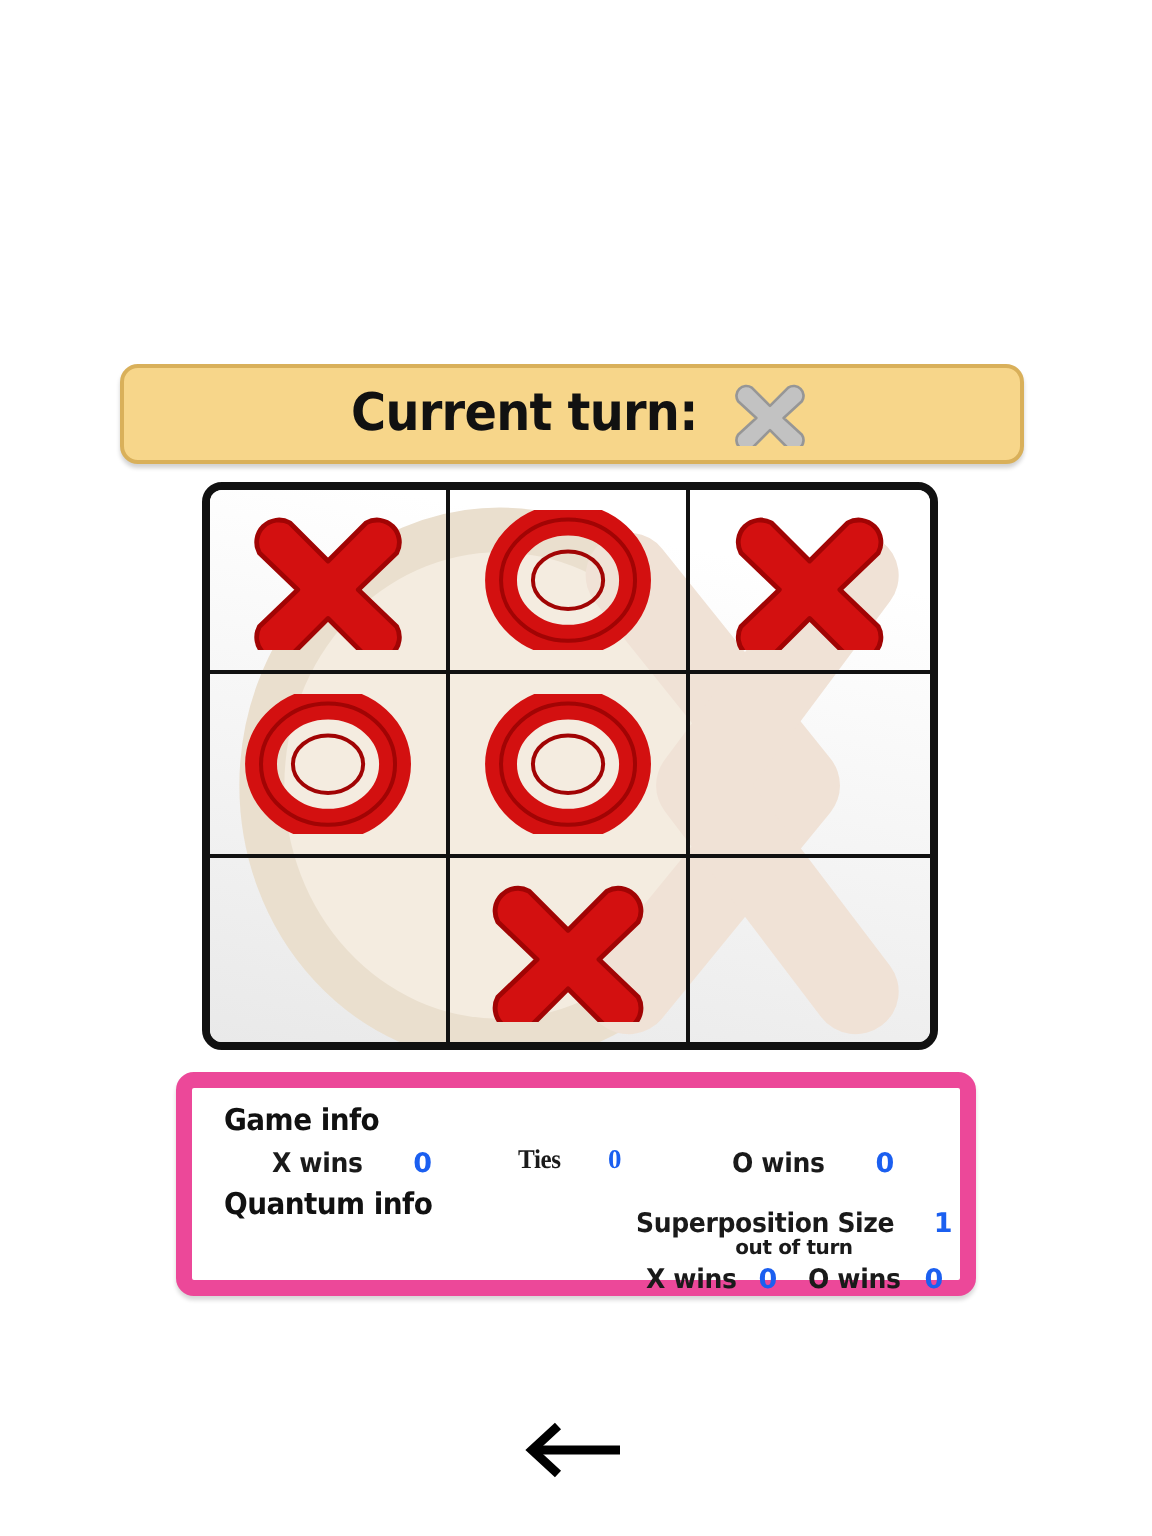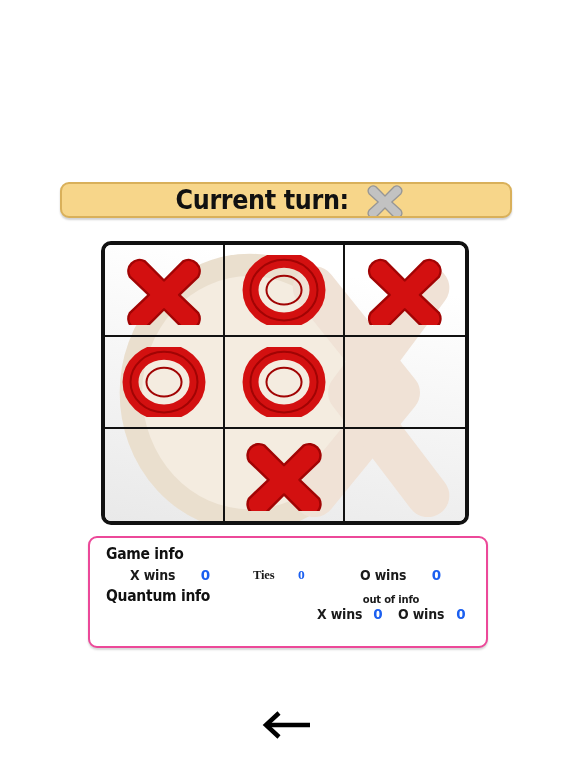--- a/index.html
+++ b/index.html
@@ -15,21 +15,21 @@
     font-family: "DejaVu Sans", "Liberation Sans", sans-serif;
     -webkit-font-smoothing: antialiased;
   }
 
   
   #turn-banner {
     position: absolute;
     left: 60px;
     top: 182px;
     width: 452px;
-    height: 36px;
+    height: 50px;
     box-sizing: border-box;
     background: #f7d68a;
     border: 2px solid #d9b05a;
     border-radius: 9px;
     box-shadow: 0 2px 2px rgba(0,0,0,0.18);
     display: flex;
     align-items: center;
     justify-content: center;
     gap: 10px;
   }
@@ -94,21 +94,21 @@
 
   
   #info-panel {
     position: absolute;
     left: 88px;
     top: 536px;
     width: 400px;
     height: 112px;
     box-sizing: border-box;
     background: #ffffff;
-    border: 2px solid #ec4899;
+    border: 8px solid #ec4899;
     border-radius: 9px;
     box-shadow: 0 2px 2px rgba(0,0,0,0.16);
     font-family: "DejaVu Sans", "Liberation Sans", sans-serif;
     color: #111111;
   }
   .sec-title {
     font-weight: bold;
     font-size: 15px;
     letter-spacing: -0.3px;
     transform: scaleX(0.93);
@@ -286,21 +286,24 @@
     </span>
     <span class="stat" id="stat-owins">
       <span class="lbl">O wins</span><span class="val">0</span>
     </span>
   </div>
 
   <div class="sec-title" id="quantum-info-title">Quantum info</div>
 
 
   <div id="superposition-block">
-    <div id="out-of-which">out of info</div>
+    <div id="superposition-head">
+      <span class="lbl">Superposition Size</span><span class="val">1</span>
+    </div>
+    <div id="out-of-which">out of turn</div>
     <div id="superposition-stats">
       <span class="sp-stat">
         <span class="lbl">X wins</span><span class="val">0</span>
       </span>
       <span class="sp-stat">
         <span class="lbl">O wins</span><span class="val">0</span>
       </span>
     </div>
   </div>
 </div>

